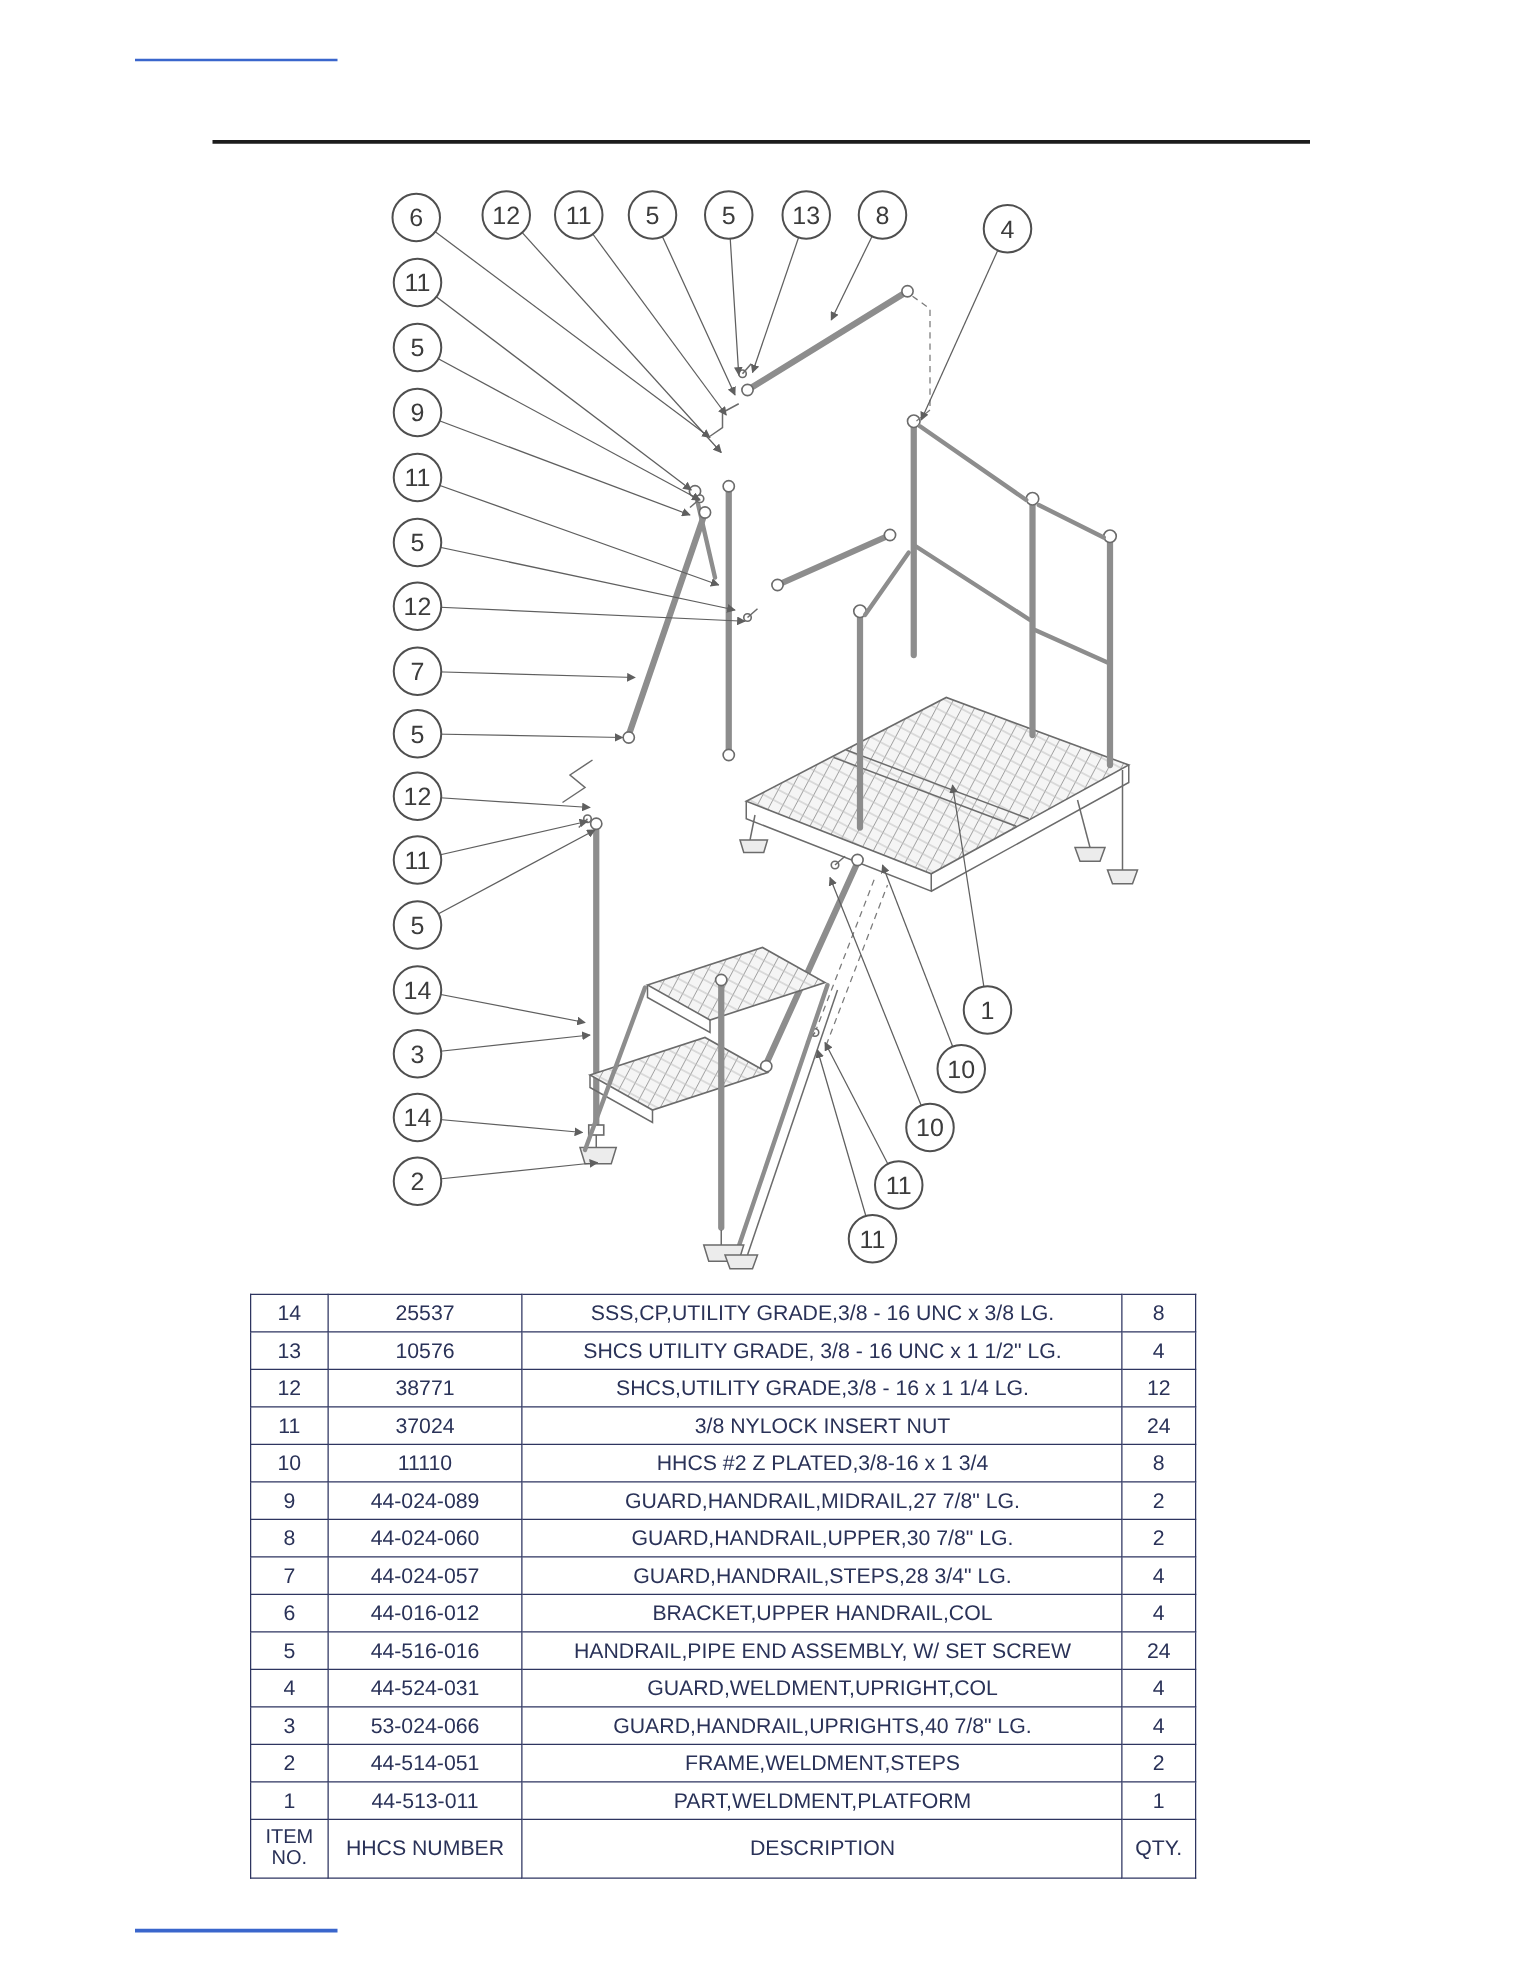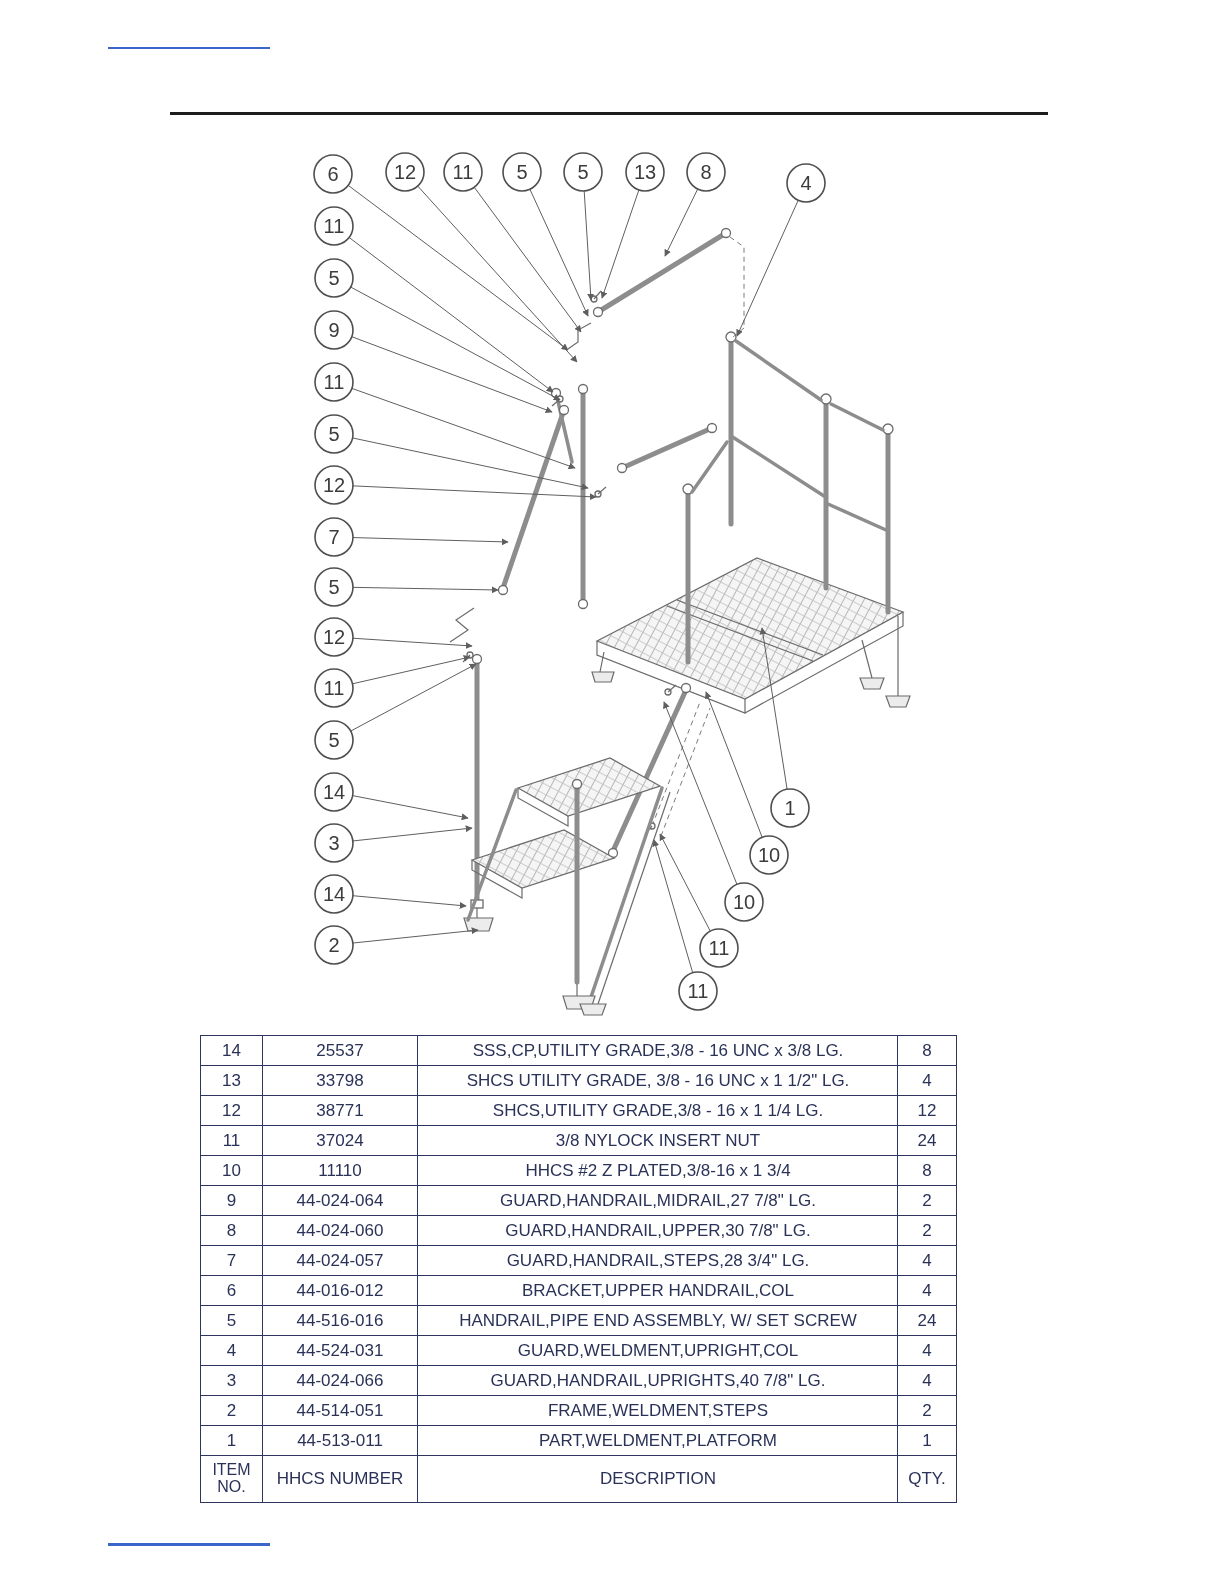--- a/index.html
+++ b/index.html
@@ -305,21 +305,21 @@
     </colgroup>
     <tbody>
         <tr>
           <td class="c-item">14</td>
           <td class="c-part">25537</td>
           <td class="c-desc">SSS,CP,UTILITY GRADE,3/8 - 16 UNC x 3/8 LG.</td>
           <td class="c-qty">8</td>
         </tr>
         <tr>
           <td class="c-item">13</td>
-          <td class="c-part">33798</td>
+          <td class="c-part">10576</td>
           <td class="c-desc">SHCS UTILITY GRADE, 3/8 - 16 UNC x 1 1/2" LG.</td>
           <td class="c-qty">4</td>
         </tr>
         <tr>
           <td class="c-item">12</td>
           <td class="c-part">38771</td>
           <td class="c-desc">SHCS,UTILITY GRADE,3/8 - 16 x 1 1/4 LG.</td>
           <td class="c-qty">12</td>
         </tr>
         <tr>
@@ -329,21 +329,21 @@
           <td class="c-qty">24</td>
         </tr>
         <tr>
           <td class="c-item">10</td>
           <td class="c-part">11110</td>
           <td class="c-desc">HHCS #2 Z PLATED,3/8-16 x 1 3/4</td>
           <td class="c-qty">8</td>
         </tr>
         <tr>
           <td class="c-item">9</td>
-          <td class="c-part">44-024-064</td>
+          <td class="c-part">44-024-089</td>
           <td class="c-desc">GUARD,HANDRAIL,MIDRAIL,27 7/8" LG.</td>
           <td class="c-qty">2</td>
         </tr>
         <tr>
           <td class="c-item">8</td>
           <td class="c-part">44-024-060</td>
           <td class="c-desc">GUARD,HANDRAIL,UPPER,30 7/8" LG.</td>
           <td class="c-qty">2</td>
         </tr>
         <tr>
@@ -365,21 +365,21 @@
           <td class="c-qty">24</td>
         </tr>
         <tr>
           <td class="c-item">4</td>
           <td class="c-part">44-524-031</td>
           <td class="c-desc">GUARD,WELDMENT,UPRIGHT,COL</td>
           <td class="c-qty">4</td>
         </tr>
         <tr>
           <td class="c-item">3</td>
-          <td class="c-part">44-024-066</td>
+          <td class="c-part">53-024-066</td>
           <td class="c-desc">GUARD,HANDRAIL,UPRIGHTS,40 7/8" LG.</td>
           <td class="c-qty">4</td>
         </tr>
         <tr>
           <td class="c-item">2</td>
           <td class="c-part">44-514-051</td>
           <td class="c-desc">FRAME,WELDMENT,STEPS</td>
           <td class="c-qty">2</td>
         </tr>
         <tr>

